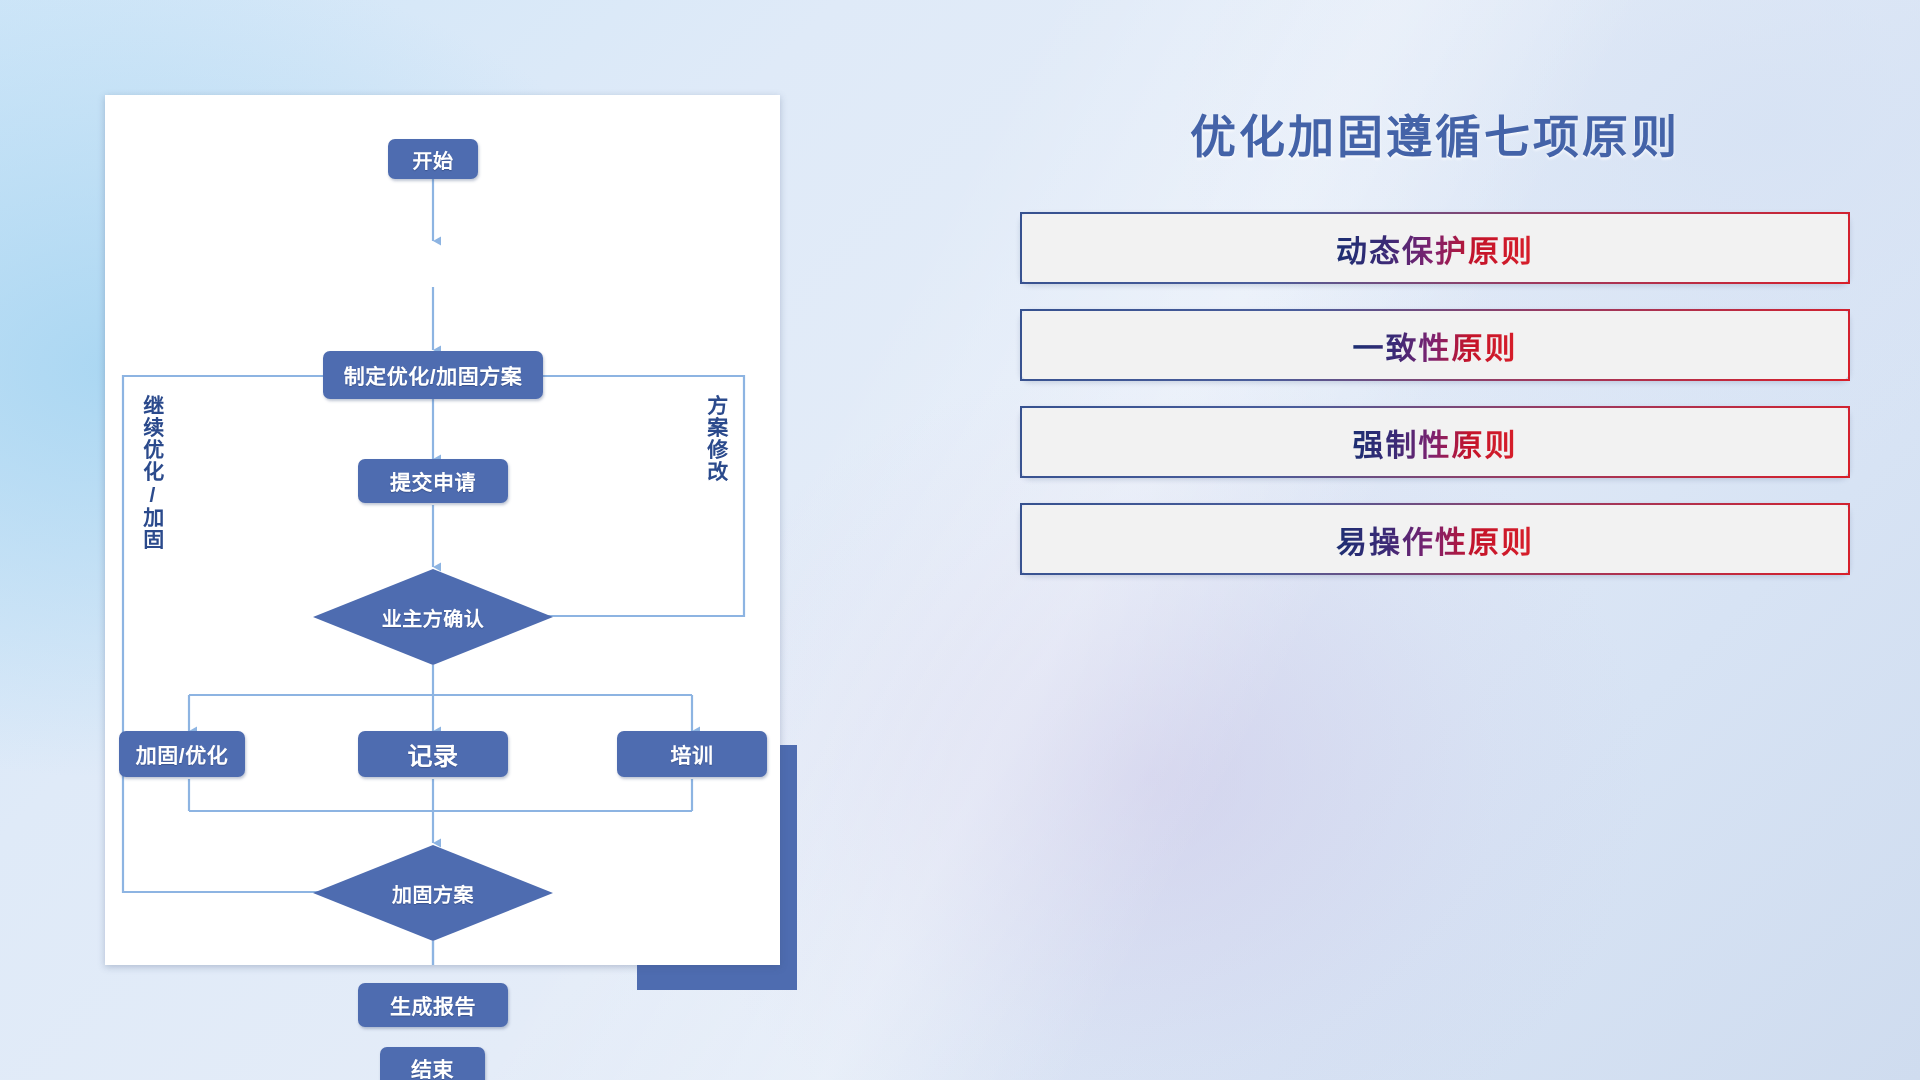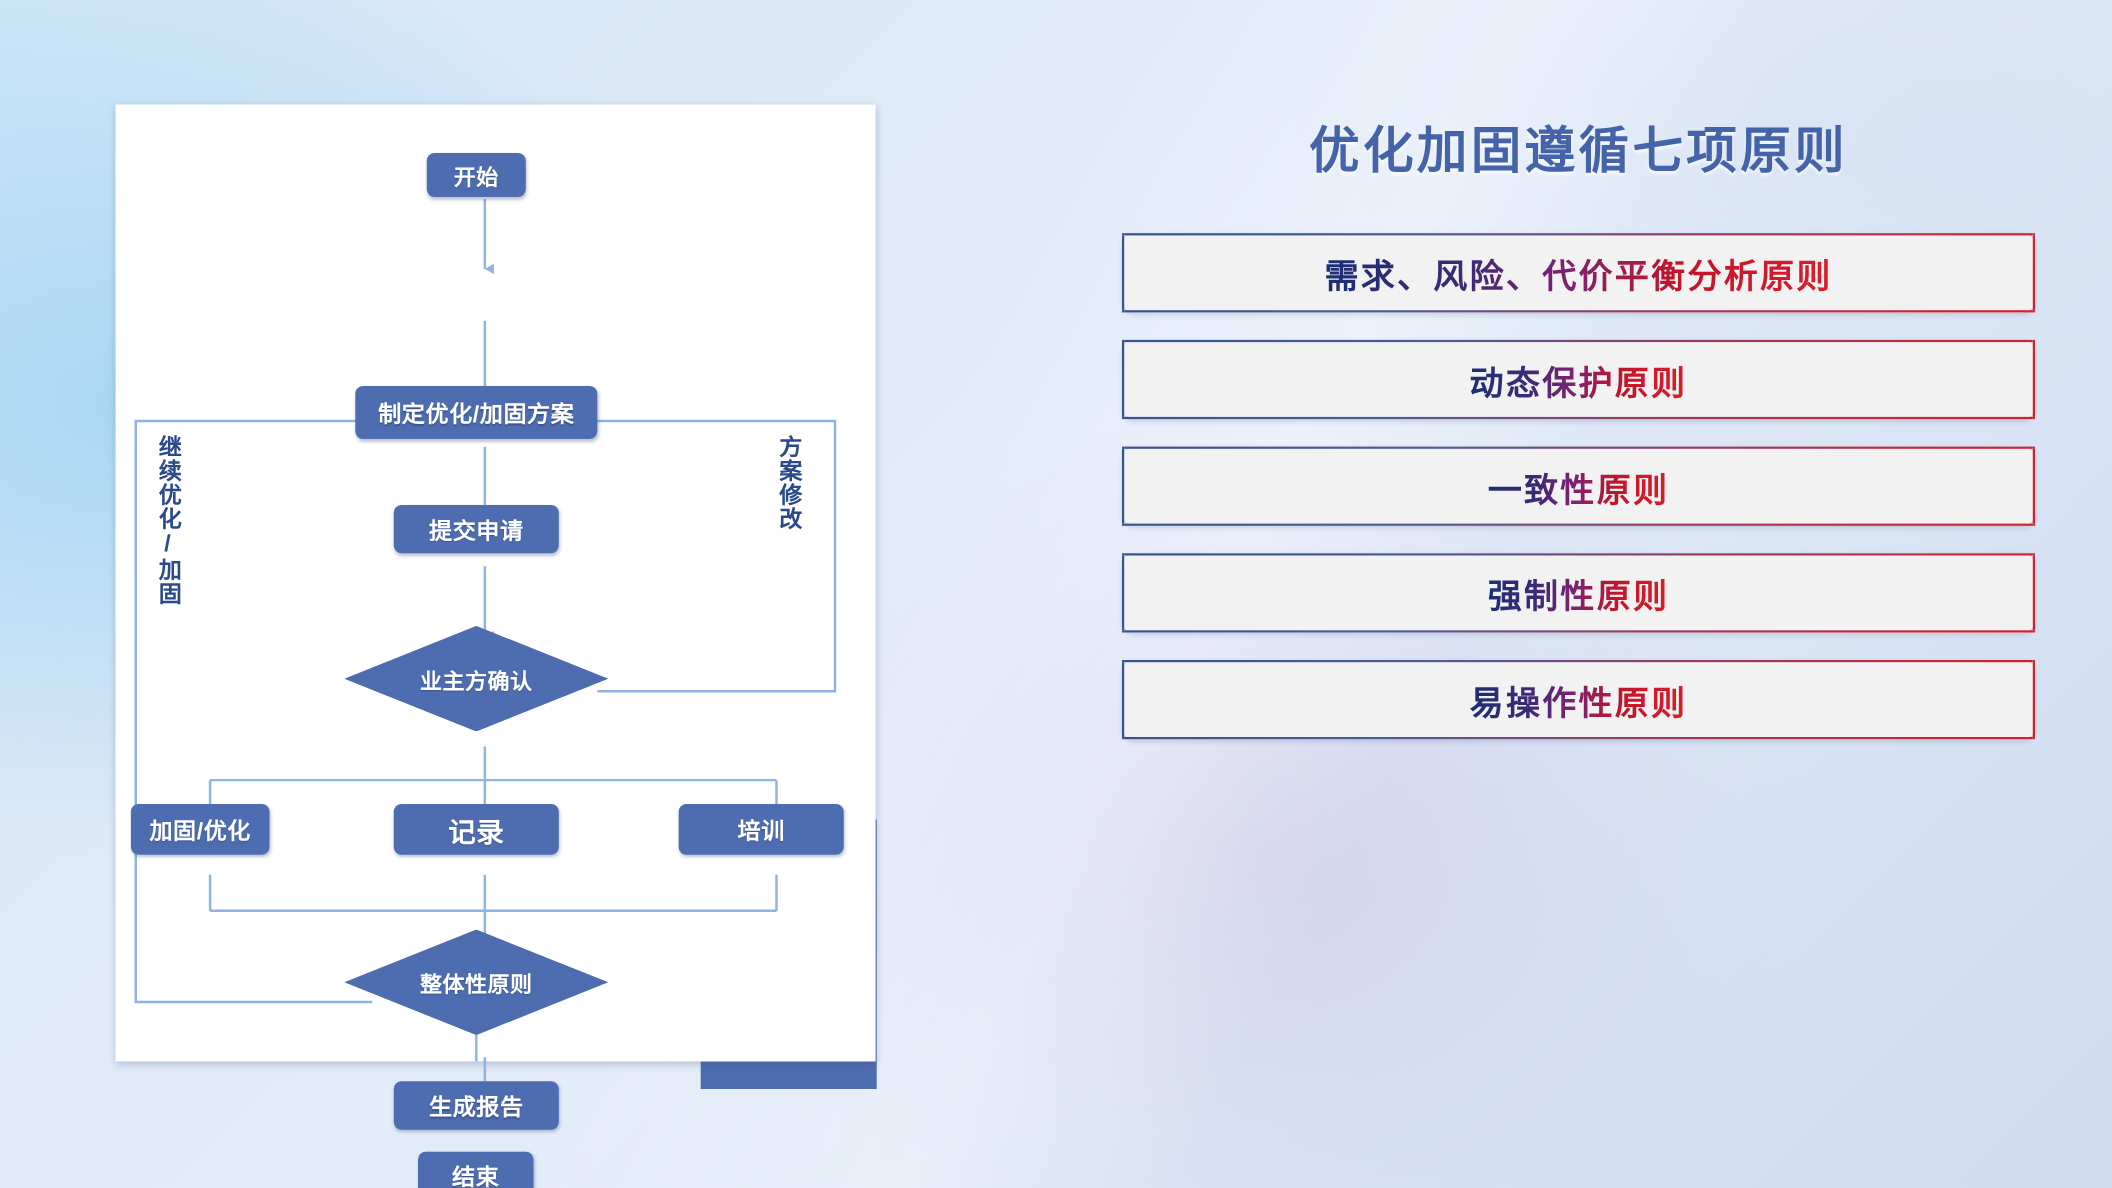--- a/index.html
+++ b/index.html
@@ -43,21 +43,20 @@
     background: #4e6cb0;
   }
   #flow-panel {
     position: absolute;
     left: 105px;
     top: 95px;
     width: 675px;
     height: 870px;
     background: #ffffff;
     box-shadow: 0 2px 7px rgba(60,80,120,0.30);
-    padding-left: 16px;
   }
   #flow-canvas {
     position: absolute;
     inset: 0;
   }
 
   
   .node {
     position: absolute;
     box-sizing: border-box;
@@ -228,21 +227,21 @@
   <div class="node" style="left:253px; top:636px; width:150px; height:46px; font-size:25px;">
     <span>记录</span>
   </div>
 
   <div class="node" style="left:512px; top:636px; width:150px; height:46px; font-size:21px;">
     <span>培训</span>
   </div>
 
   <div class="node diamond" style="left:208px; top:750px; width:240px; height:96px; font-size:20px;">
     <span class="dia-shape"></span>
-    <span class="dia-text">整体性原则</span>
+    <span class="dia-text">加固方案</span>
   </div>
 
   <div class="node" style="left:253px; top:888px; width:150px; height:44px; font-size:21px;">
     <span>生成报告</span>
   </div>
 
   <div class="node" style="left:275px; top:952px; width:105px; height:42px; font-size:21px;">
     <span>结束</span>
   </div>
 
@@ -250,23 +249,20 @@
 
   <div class="vlabel" style="left:600px; top:300px; font-size:21px;">方案修改</div>
 
 </div>
 
 <div id="right-col">
 
   <h1 id="deck-title">优化加固遵循七项原则</h1>
 
   <div class="principle">
-    <span class="principle-label">需求、风险、代价平衡分析原则</span>
-  </div>
-  <div class="principle">
     <span class="principle-label">动态保护原则</span>
   </div>
   <div class="principle">
     <span class="principle-label">一致性原则</span>
   </div>
   <div class="principle">
     <span class="principle-label">强制性原则</span>
   </div>
   <div class="principle">
     <span class="principle-label">易操作性原则</span>

